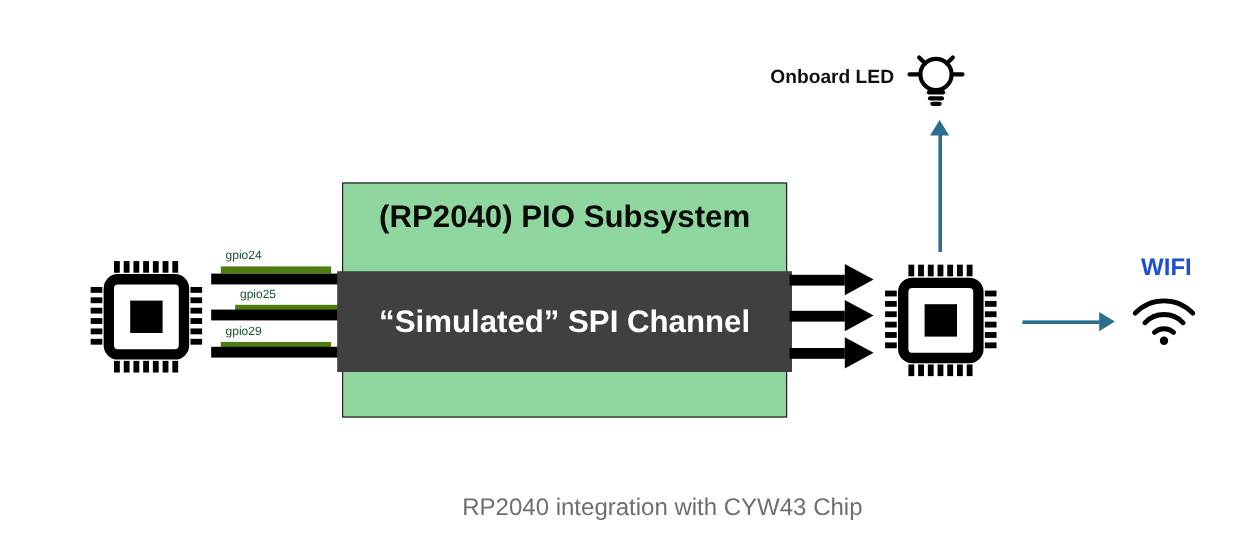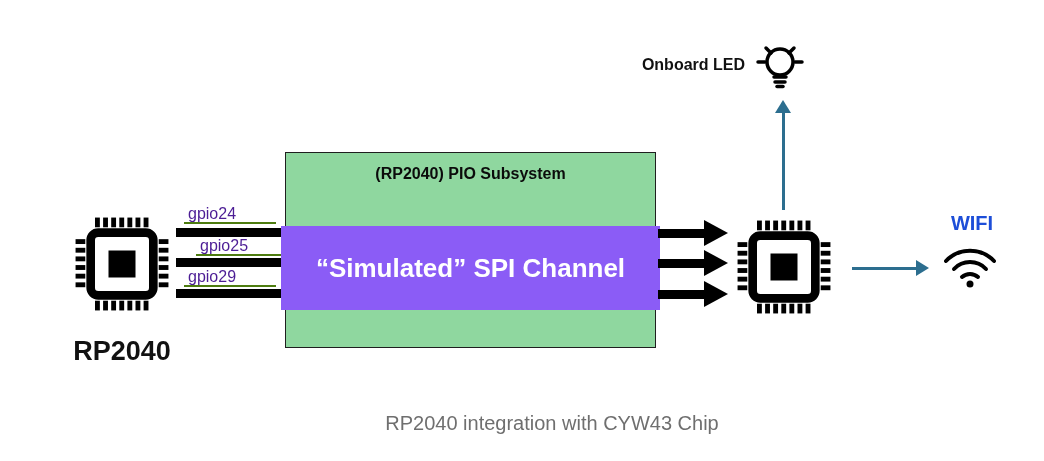--- a/index.html
+++ b/index.html
@@ -6,28 +6,28 @@
   body { background:#ffffff; font-family:"Liberation Sans", sans-serif; }
   .stage { position:relative; width:1044px; height:461px; background:#ffffff; overflow:hidden; }
 
   
   .chip { position:absolute; width:108px; height:108px; }
   .chip svg { display:block; width:100%; height:100%; }
   .chip-label { position:absolute; font-size:27px; font-weight:600; color:#111; text-align:center; }
 
   
   .bus-line { position:absolute; height:9px; background:#000; }
-  .gpio-label { position:absolute; font-size:16px; color:#4c1d95; width:92px; line-height:17px; border-bottom:2px solid #4d7c0f; padding-left:4px; }
+  .gpio-label { position:absolute; font-size:10px; color:#14532d; width:92px; line-height:17px; border-bottom:6px solid #4d7c0f; padding-left:4px; }
 
   
   .pio-box { position:absolute; left:285px; top:152px; width:371px; height:196px; background:#8FD79F; border:1px solid #1f1f1f; }
-  .pio-title { position:absolute; top:12px; left:0; right:0; text-align:center; font-size:16px; font-weight:600; color:#0b0b0b; }
+  .pio-title { position:absolute; top:12px; left:0; right:0; text-align:center; font-size:26px; font-weight:600; color:#0b0b0b; }
 
   
-  .spi-box { position:absolute; left:281px; top:226px; width:379px; height:84px; background:#8b5cf6; display:flex; align-items:center; justify-content:center; }
+  .spi-box { position:absolute; left:281px; top:226px; width:379px; height:84px; background:#404040; display:flex; align-items:center; justify-content:center; }
   .spi-box span { color:#ffffff; font-size:26px; font-weight:600; }
 
   
   .arrow-shaft { position:absolute; height:9px; background:#000; }
   .arrow-head { position:absolute; width:0; height:0; border-top:13px solid transparent; border-bottom:13px solid transparent; border-left:24px solid #000; }
 
   
   .teal-shaft-v { position:absolute; width:3px; background:#2C6E8F; }
   .teal-head-up { position:absolute; width:0; height:0; border-left:8px solid transparent; border-right:8px solid transparent; border-bottom:13px solid #2C6E8F; }
   .teal-shaft-h { position:absolute; height:3px; background:#2C6E8F; }
@@ -73,21 +73,20 @@
           <rect x="84" y="35" width="9" height="4.5"></rect>
           <rect x="84" y="43" width="9" height="4.5"></rect>
           <rect x="84" y="51" width="9" height="4.5"></rect>
           <rect x="84" y="59" width="9" height="4.5"></rect>
           <rect x="84" y="67" width="9" height="4.5"></rect>
       </g>
       <rect x="21" y="21" width="58" height="58" rx="7" fill="#fff" stroke="#000" stroke-width="8"></rect>
       <rect x="37.5" y="37.5" width="25" height="25" fill="#000"></rect>
     </svg>
   </div>
-  <div class="chip-label" style="left:62px; top:336px; width:120px;">RP2040</div>
 
   <div class="gpio-label" style="left:184px; top:205px;">gpio24</div>
   <div class="bus-line" style="left:176px; top:228px; width:110px;"></div>
   <div class="gpio-label" style="left:196px; top:237px;">gpio25</div>
   <div class="bus-line" style="left:176px; top:258px; width:110px;"></div>
   <div class="gpio-label" style="left:184px; top:268px;">gpio29</div>
   <div class="bus-line" style="left:176px; top:289px; width:110px;"></div>
 
   <div class="pio-box">
     <div class="pio-title">(RP2040) PIO Subsystem</div>

